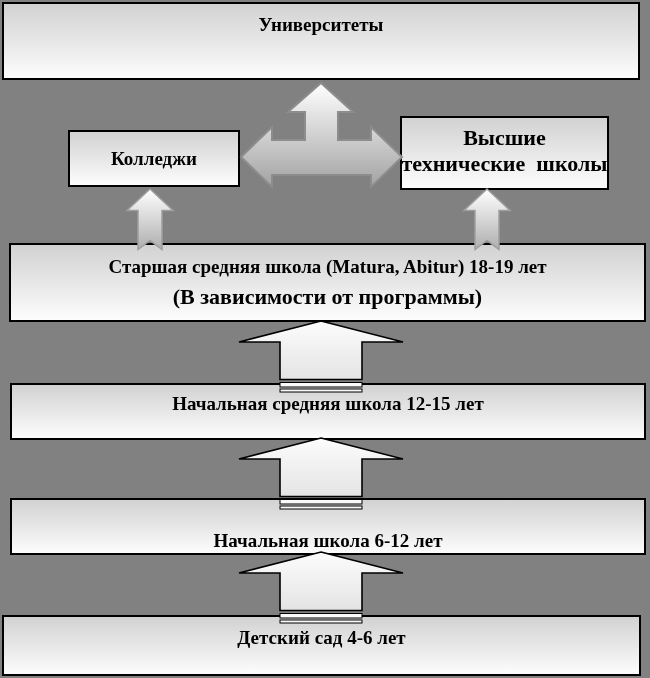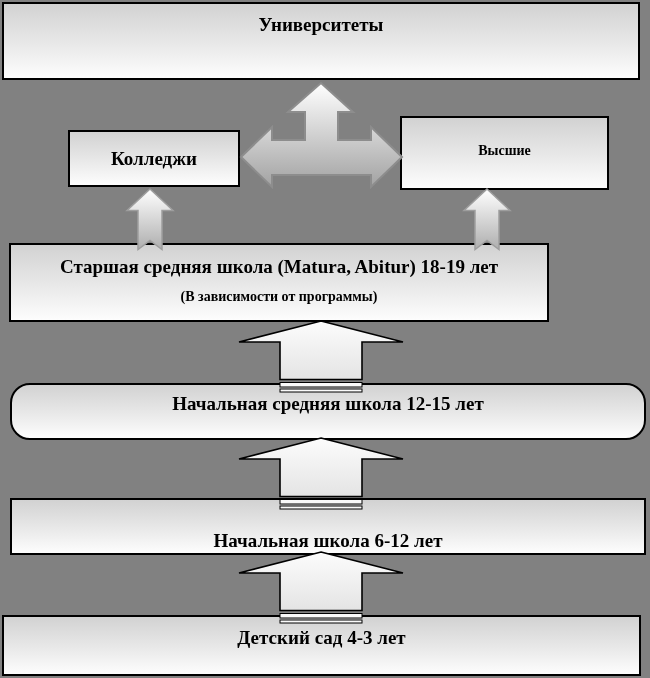--- a/index.html
+++ b/index.html
@@ -9,28 +9,28 @@
     font-family:"Liberation Serif",serif;
   }
   .box{
     position:absolute;box-sizing:border-box;
     border:2px solid var(--box-border,#000);
     background:linear-gradient(180deg,var(--box-fill-top,#d2d2d2) 0%,#e9e9e9 55%,var(--box-fill-bottom,#fdfdfd) 100%);
     display:flex;flex-direction:column;align-items:center;
     color:#000;font-weight:bold;text-align:center;
   }
   .lbl{font-size:19px;line-height:24px;white-space:pre;}
-  .lbl.small{font-size:14px;}
+  .lbl.small{font-size:22px;}
   .box-universities{left:2px;top:2px;width:638px;height:78px;padding-top:9px;}
   .box-colleges{left:68px;top:130px;width:172px;height:57px;justify-content:center;}
   .box-tech{left:400px;top:116px;width:209px;height:74px;justify-content:center;padding-bottom:4px;line-height:27px;}
   .box-tech .lbl{line-height:26px;}
-  .box-senior{left:9px;top:243px;width:540px;height:79px;padding-top:10px;text-align:right;}
+  .box-senior{left:9px;top:243px;width:637px;height:79px;padding-top:10px;text-align:right;}
   .box-senior .line2{margin-top:6px;}
-  .box-middle{left:10px;top:383px;width:636px;height:57px;padding-top:7px;border-radius:20px;}
+  .box-middle{left:10px;top:383px;width:636px;height:57px;padding-top:7px;}
   .box-primary{left:10px;top:498px;width:636px;height:57px;padding-top:9px;justify-content:flex-end;}
   .box-kindergarten{left:2px;top:615px;width:639px;height:61px;padding-top:9px;}
   svg.arr{position:absolute;overflow:visible;}
   .three-way-stroke{stroke:#8d8d8d;stroke-width:2;fill:url(#gradThree);}
   .small-arrow-stroke{stroke:#9e9e9e;stroke-width:1.5;fill:url(#gradSmall);}
   .big-arrow-stroke{stroke:#000;stroke-width:1.6;fill:url(#gradBig);stroke-linejoin:miter;}
   .stripe{stroke:#000;stroke-width:1;fill:#fafafa;}
 </style>
 </head>
 <body>
@@ -57,37 +57,38 @@
   <div class="box box-universities">
     <span class="lbl">Университеты</span>
   </div>
 
   <div class="box box-colleges">
     <span class="lbl">Колледжи</span>
   </div>
 
   <div class="box box-tech">
     <span class="lbl small">Высшие</span>
+    <span class="lbl small">технические  школы</span>
   </div>
 
   <div class="box box-senior">
     <span class="lbl">Старшая средняя школа (Matura, Abitur) 18-19 лет</span>
     <span class="lbl small line2">(В зависимости от программы)</span>
   </div>
 
   <div class="box box-middle">
     <span class="lbl">Начальная средняя школа 12-15 лет</span>
   </div>
 
   <div class="box box-primary">
     <span class="lbl">Начальная школа 6-12 лет</span>
   </div>
 
   <div class="box box-kindergarten">
-    <span class="lbl">Детский сад 4-3 лет</span>
+    <span class="lbl">Детский сад 4-6 лет</span>
   </div>
 
   <svg class="arr" style="left:238px;top:78px;" width="168" height="114" viewBox="238 78 168 114">
     <polygon class="three-way-stroke" points="
       321,83 353,112 338,112 338,140 371,140 371,127 402,157
       371,187 371,175 272,175 272,187 241,157 272,127 272,140
       305,140 305,112 288,112"></polygon>
   </svg>
 
   <svg class="arr" style="left:126px;top:188px;" width="48" height="63" viewBox="0 0 48 63">

